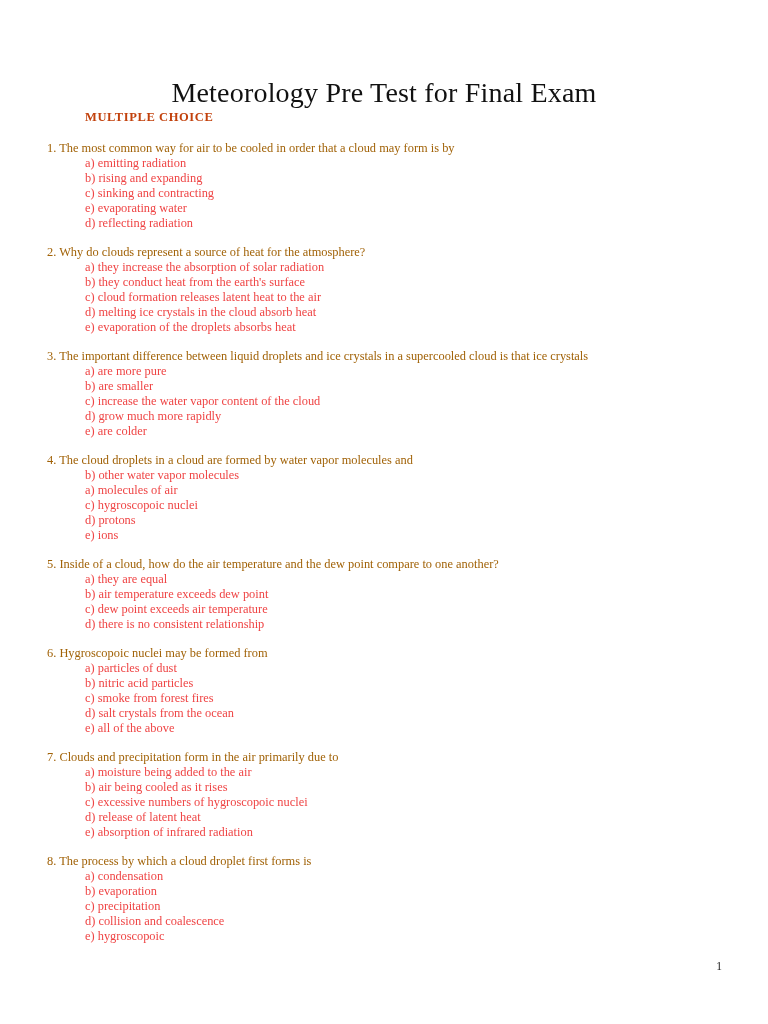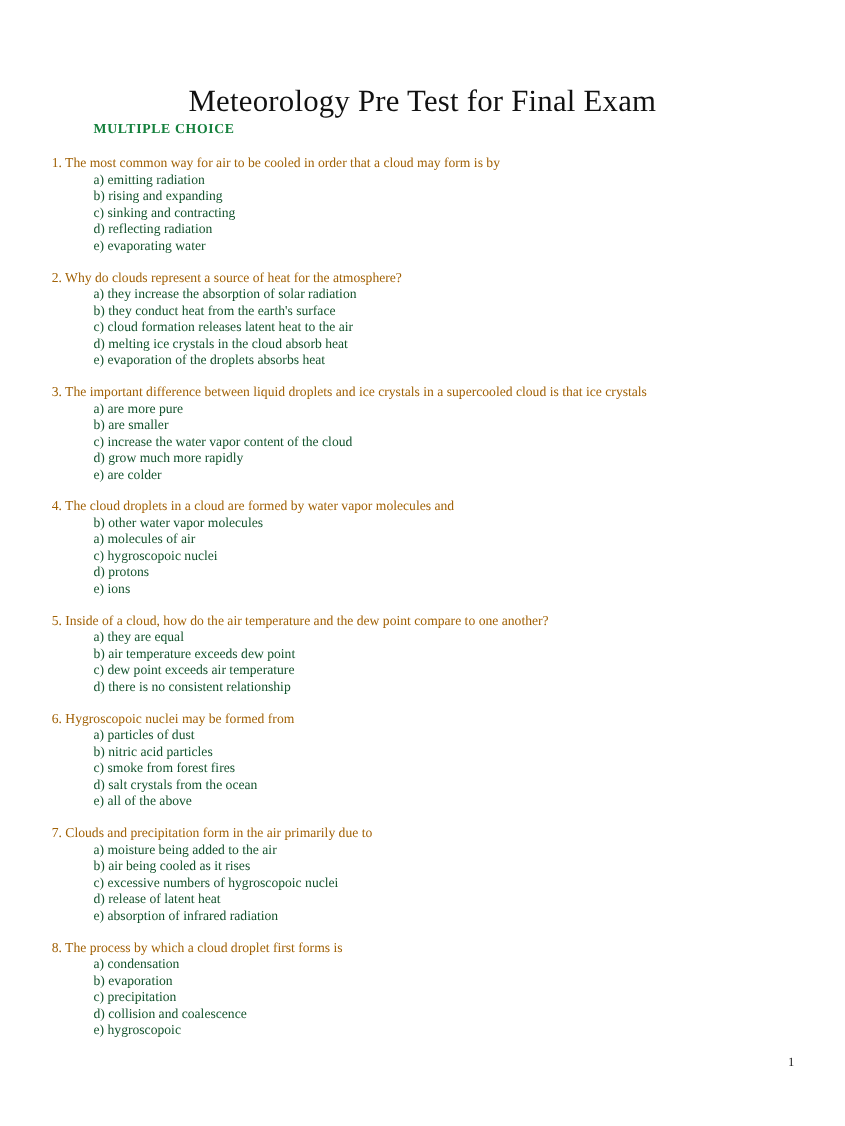--- a/index.html
+++ b/index.html
@@ -29,21 +29,21 @@
     color: #111111;
   }
   .section-heading {
     position: absolute;
     top: 110px;
     left: 85px;
     font-family: "Liberation Serif", "DejaVu Serif", serif;
     font-size: 12.5px;
     font-weight: bold;
     letter-spacing: 0.6px;
-    color: #15803d;
+    color: #c2410c;
   }
   .questions {
     position: absolute;
     top: 141px;
     left: 47px;
     width: 680px;
   }
   .question-block {
     margin-bottom: 14px;
   }
@@ -55,21 +55,21 @@
   }
   .options {
     margin: 0;
     padding: 0;
     list-style: none;
   }
   .option {
     font-size: 12.4px;
     line-height: 15px;
     padding-left: 38px;
-    color: #14532d;
+    color: #ef4444;
     white-space: nowrap;
   }
   .page-number {
     position: absolute;
     top: 960px;
     left: 0;
     width: 722px;
     text-align: right;
     font-size: 11.5px;
     color: #1a1a1a;
@@ -84,22 +84,22 @@
 
   <div class="section-heading">MULTIPLE CHOICE</div>
 
   <div class="questions">
       <div class="question-block">
         <div class="question-stem">1. The most common way for air to be cooled in order that a cloud may form is by</div>
         <ul class="options">
           <li class="option">a) emitting radiation</li>
           <li class="option">b) rising and expanding</li>
           <li class="option">c) sinking and contracting</li>
+          <li class="option">e) evaporating water</li>
           <li class="option">d) reflecting radiation</li>
-          <li class="option">e) evaporating water</li>
         </ul>
       </div>
       <div class="question-block">
         <div class="question-stem">2. Why do clouds represent a source of heat for the atmosphere?</div>
         <ul class="options">
           <li class="option">a) they increase the absorption of solar radiation</li>
           <li class="option">b) they conduct heat from the earth's surface</li>
           <li class="option">c) cloud formation releases latent heat to the air</li>
           <li class="option">d) melting ice crystals in the cloud absorb heat</li>
           <li class="option">e) evaporation of the droplets absorbs heat</li>

